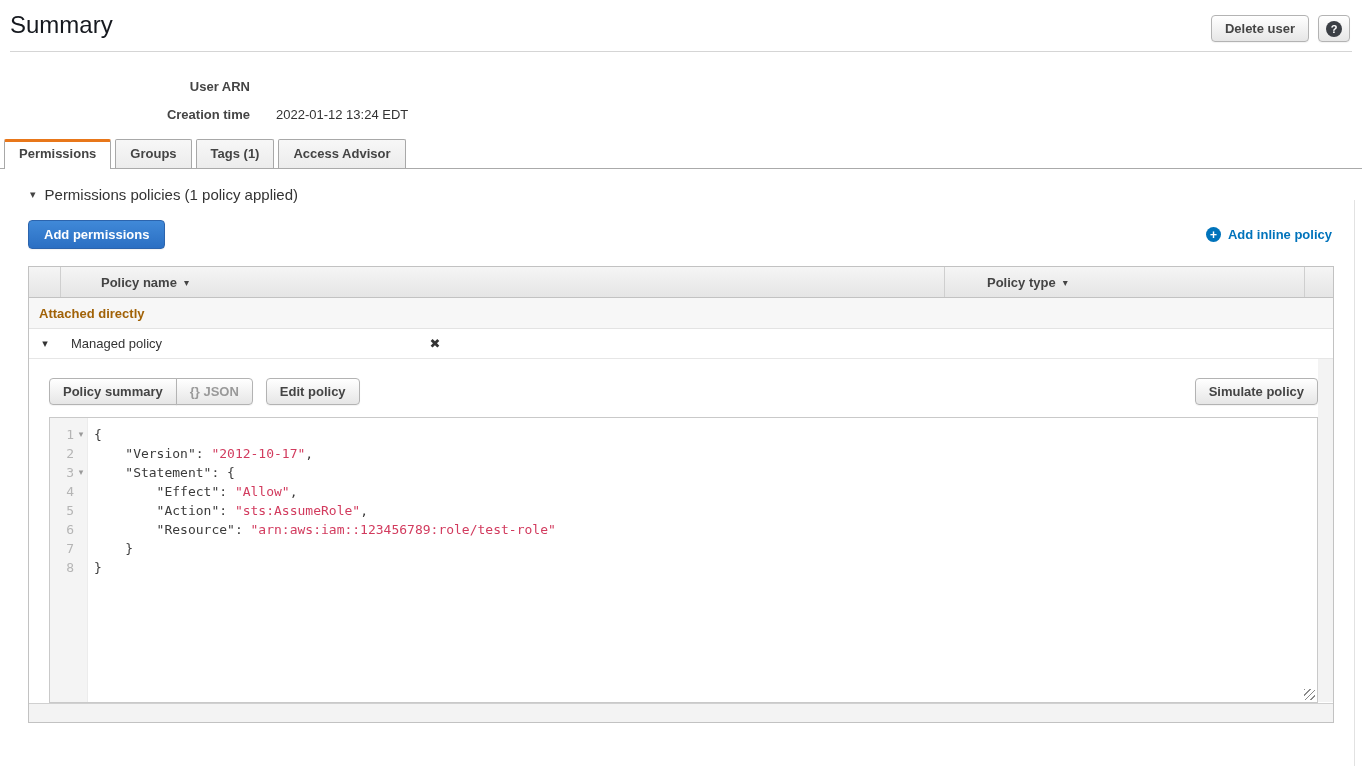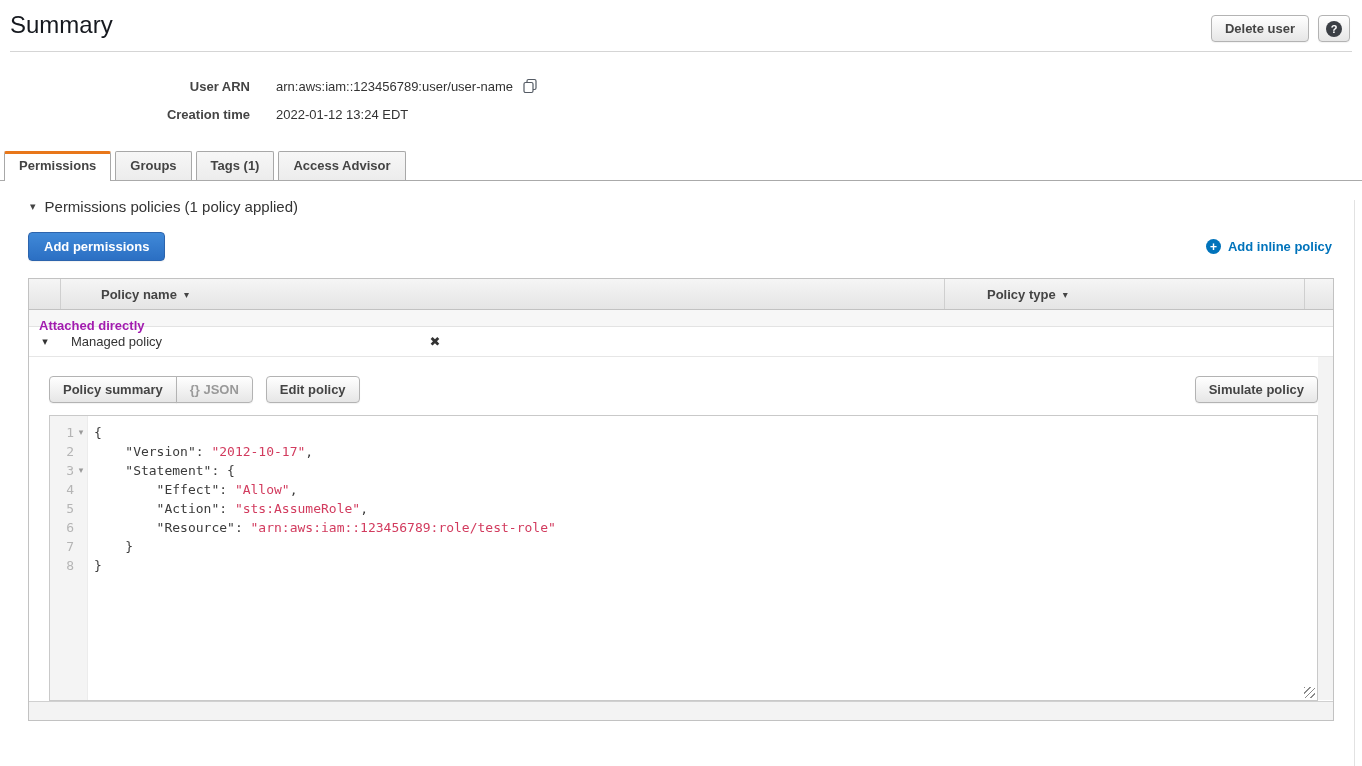--- a/index.html
+++ b/index.html
@@ -30,21 +30,21 @@
   .field-label { width:250px; text-align:right; font-weight:bold; color:#444; padding-right:0; }
   .field-value { margin-left:26px; color:#333; display:flex; align-items:center; }
   .copy-icon { margin-left:9px; display:inline-flex; cursor:pointer; }
 
   
   .tabs { display:flex; align-items:flex-end; border-bottom:1px solid #aaa; margin-top:7px; padding-left:4px; gap:4px; }
   .tab {
     background:linear-gradient(#f7f7f7,#ececec);
     border:1px solid #a8a8a8; border-bottom:none;
     border-radius:2px 2px 0 0;
-    padding:6px 14px 7px; font-weight:bold; color:#444; cursor:pointer; margin-top:16px;
+    padding:6px 14px 7px; font-weight:bold; color:#444; cursor:pointer; margin-top:4px;
   }
   .tab.active {
     background:#fff; border-top:3px solid #e8771a; padding-top:4px; margin-top:0;
     position:relative; margin-bottom:-1px; padding-bottom:8px;
   }
 
   
   .section-heading { display:flex; align-items:center; margin:17px 0 0 30px; cursor:pointer; }
   .caret { font-size:11px; color:#444; margin-right:9px; }
   .section-heading-text { font-size:15px; color:#333; }
@@ -61,21 +61,21 @@
   .policy-table { margin:17px 28px 0; border:1px solid #c2c2c2; }
   .thead { display:flex; height:31px; background:linear-gradient(#f5f5f5,#e5e5e5); border-bottom:1px solid #c2c2c2; align-items:center; }
   .th { font-weight:bold; color:#444;margin-left:32px; }
   .col0 { width:32px; flex:none; align-self:stretch; border-right:1px solid #cfcfcf; display:flex; align-items:center; justify-content:center; }
   .col1 { flex:1; padding-left:8px; align-self:stretch; display:flex; align-items:center; border-right:1px solid #cfcfcf; }
   .col2 { width:360px; flex:none; padding-left:10px; align-self:stretch; display:flex; align-items:center; border-right:1px solid #cfcfcf; }
   .col3 { width:28px; flex:none; align-self:stretch; display:flex; align-items:center; justify-content:center; }
   .tbody .col0,.tbody .col1,.tbody .col2 { border-right:none; }
   .sort-arrow { font-size:10px; margin-left:7px; color:#444; }
 
-  .group-row { height:17px; line-height:31px; background:#f7f7f7; border-bottom:1px solid #e3e3e3; padding-left:10px; font-weight:bold; color:#a21caf; }
+  .group-row { height:31px; line-height:31px; background:#f7f7f7; border-bottom:1px solid #e3e3e3; padding-left:10px; font-weight:bold; color:#a16207; }
   .policy-row { display:flex; height:30px; align-items:center; border-bottom:1px solid #e6e6e6; background:#fff; }
   .row-caret { font-size:11px; color:#333; cursor:pointer; }
   .policy-link { color:#0073bb; text-decoration:none; cursor:pointer; }
   .detach-x { font-size:13px; color:#333; cursor:pointer; font-weight:bold; }
 
   
   .detail-row { position:relative; background:#fff; }
   .detail-right-strip { position:absolute; top:0; right:0; bottom:20px; width:15px; background:#f3f3f3; }
   .detail-toolbar { display:flex; justify-content:space-between; align-items:center; padding:19px 15px 0 20px; }
   .seg-group { display:inline-flex; }
@@ -112,29 +112,20 @@
     <button class="btn btn-help">
         <span class="help-circle">?</span>
       </button>
   </div>
 </div>
 <hr class="header-rule">
 
 <div class="summary-fields">
   <div class="field-row">
     <div class="field-label">User ARN</div>
-    <div class="field-value">
-      <span>arn:aws:iam::123456789:user/user-name</span>
-      <span class="copy-icon">
-        <svg width="16" height="16" viewBox="0 0 16 16">
-          <rect x="5" y="1.5" width="9" height="10" rx="1.5" fill="#fff" stroke="#545b64" stroke-width="1.2"></rect>
-          <rect x="2" y="4.5" width="9" height="10" rx="1.5" fill="#fff" stroke="#545b64" stroke-width="1.2"></rect>
-        </svg>
-      </span>
-    </div>
   </div>
   <div class="field-row">
     <div class="field-label">Creation time</div>
     <div class="field-value">2022-01-12 13:24 EDT</div>
   </div>
 </div>
 
 <div class="tabs">
   <div class="tab active">Permissions</div>
   <div class="tab">Groups</div>

